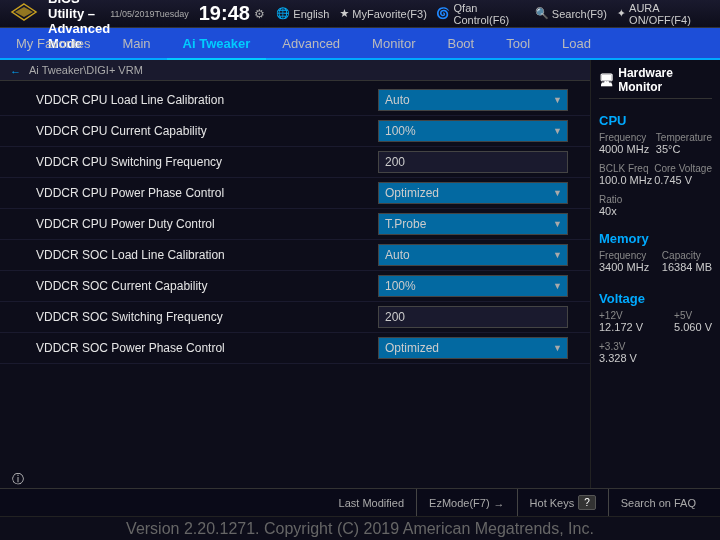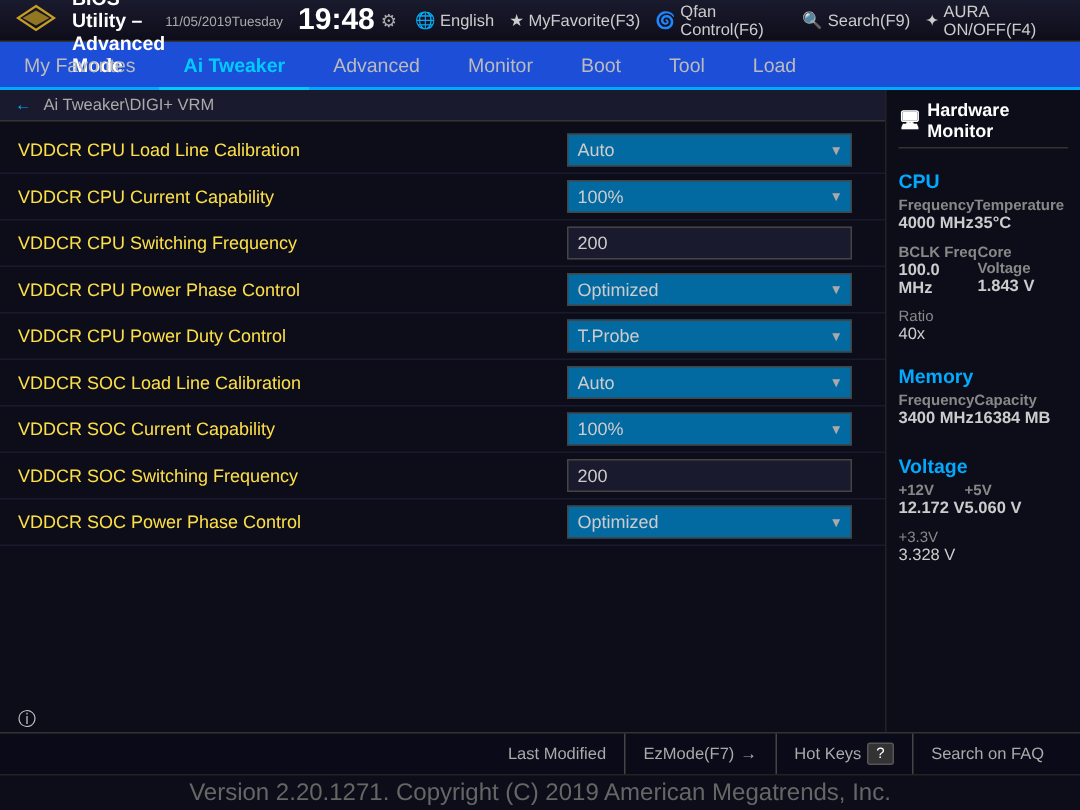--- a/index.html
+++ b/index.html
@@ -106,22 +106,23 @@
     }
     .setting-row {
       display: flex;
       align-items: center;
       padding: 4px 12px;
       border-bottom: 1px solid #1a1a2e;
       min-height: 30px;
     }
     .setting-label {
       flex: 1;
-      color: #fde047;
+      color: #e5e5e5;
       font-size: 12px;
+      margin-left: 24px;
     }
     .setting-value {
       width: 200px;
     }
     .select-wrapper {
       position: relative;
       display: inline-block;
       width: 190px;
     }
     .select-wrapper::after {
@@ -155,22 +156,22 @@
       border-bottom: 1px solid #333;
     }
     .hw-section-title {
       color: #00aaff;
       font-size: 13px;
       font-weight: bold;
       margin: 14px 0 4px 0;
     }
     .hw-row {
       display: flex;
+      justify-content: space-between;
       margin-bottom: 4px;
-      font-weight: bold;
     }
     .hw-label {
       color: #888;
       font-size: 10px;
     }
     .hw-value {
       color: #ccc;
       font-size: 11px;
     }
     .hw-pair {
@@ -281,20 +282,21 @@
     </div>
     <div class="header-icon-item">
       <span>✦</span>
       <span>AURA ON/OFF(F4)</span>
     </div>
   </div>
 </div>
 
 <div class="nav-bar">
   <div class="nav-item">My Favorites</div>
+  <div class="nav-item">Main</div>
   <div class="nav-item active">Ai Tweaker</div>
   <div class="nav-item">Advanced</div>
   <div class="nav-item">Monitor</div>
   <div class="nav-item">Boot</div>
   <div class="nav-item">Tool</div>
   <div class="nav-item">Load</div>
 </div>
 
 <div class="main-layout">
 
@@ -365,21 +367,21 @@
       </div>
     </div>
 
     <div class="hw-row">
       <div class="hw-pair">
         <span class="hw-label">BCLK Freq</span>
         <span class="hw-value">100.0 MHz</span>
       </div>
       <div class="hw-pair">
         <span class="hw-label">Core Voltage</span>
-        <span class="hw-value">1.843 V</span>
+        <span class="hw-value">0.745 V</span>
       </div>
     </div>
 
     <div class="hw-pair">
       <span class="hw-label">Ratio</span>
       <span class="hw-value">40x</span>
     </div>
 
     <div class="hw-section-title">Memory</div>
 

